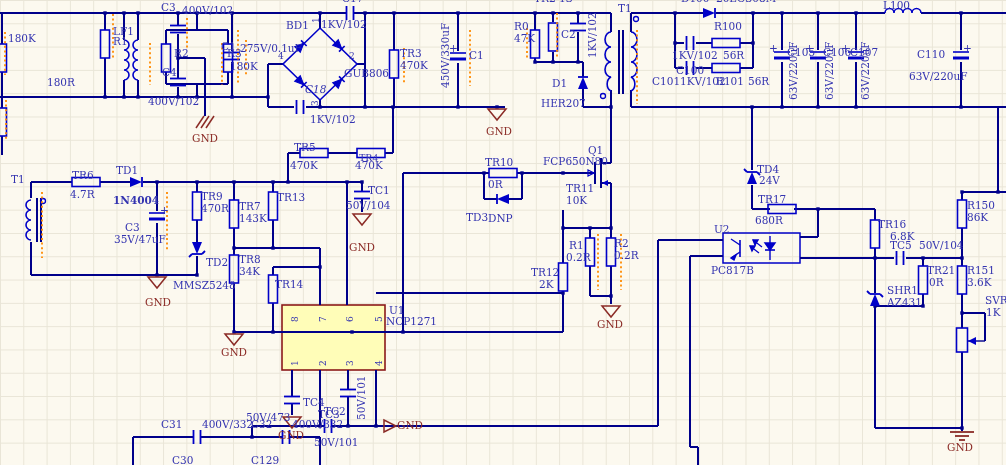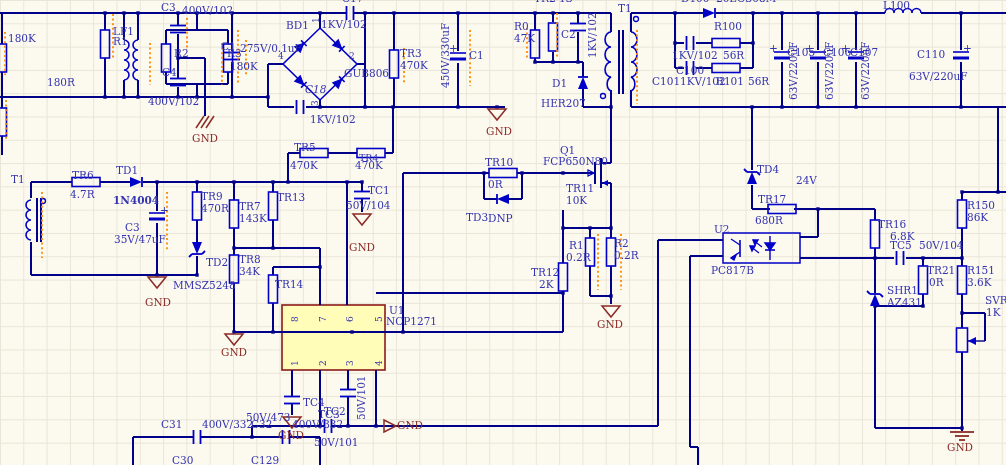--- a/index.html
+++ b/index.html
@@ -534,21 +534,21 @@
       <span class="lbl r" style="left: 788px; top: 100px;">63V/220uF</span>
       <span class="lbl" style="left: 805px; top: 43px;">+</span>
       <span class="lbl" style="left: 823px; top: 47px;">C106</span>
       <span class="lbl r" style="left: 824px; top: 100px;">63V/220uF</span>
       <span class="lbl" style="left: 841px; top: 43px;">+</span>
       <span class="lbl" style="left: 850px; top: 47px;">C107</span>
       <span class="lbl r" style="left: 860px; top: 100px;">63V/220uF</span>
       <span class="lbl" style="left: 917px; top: 49px;">C110</span>
       <span class="lbl" style="left: 963px; top: 43px;">+</span>
       <span class="lbl" style="left: 909px; top: 71px;">63V/220uF</span>
-      <span class="lbl" style="left: 560px; top: 145px;">Q1</span>
+      <span class="lbl" style="left: 588px; top: 145px;">Q1</span>
       <span class="lbl" style="left: 543px; top: 156px;">FCP650N80</span>
       <span class="lbl" style="left: 566px; top: 183px;">TR11</span>
       <span class="lbl" style="left: 566px; top: 195px;">10K</span>
       <span class="lbl" style="left: 294px; top: 142px;">TR5</span>
       <span class="lbl" style="left: 290px; top: 160px;">470K</span>
       <span class="lbl" style="left: 359px; top: 152px; font-family: Liberation Serif, serif;">TR4</span>
       <span class="lbl" style="left: 355px; top: 160px;">470K</span>
       <span class="lbl" style="left: 368px; top: 185px;">TC1</span>
       <span class="lbl" style="left: 346px; top: 200px;">50V/104</span>
       <span class="lbl m" style="left: 349px; top: 242px;">GND</span>
@@ -595,21 +595,21 @@
       <span class="lbl" style="left: 314px; top: 437px;">50V/101</span>
       <span class="lbl m" style="left: 397px; top: 420px;">GND</span>
       <span class="lbl" style="left: 569px; top: 240px;">R1</span>
       <span class="lbl" style="left: 566px; top: 252px;">0.2R</span>
       <span class="lbl" style="left: 614px; top: 238px;">R2</span>
       <span class="lbl" style="left: 614px; top: 250px;">0.2R</span>
       <span class="lbl" style="left: 531px; top: 267px;">TR12</span>
       <span class="lbl" style="left: 539px; top: 279px;">2K</span>
       <span class="lbl m" style="left: 597px; top: 319px;">GND</span>
       <span class="lbl" style="left: 757px; top: 164px;">TD4</span>
-      <span class="lbl" style="left: 796px; top: 175px;">24V</span>
+      <span class="lbl" style="left: 759px; top: 175px;">24V</span>
       <span class="lbl" style="left: 758px; top: 194px;">TR17</span>
       <span class="lbl" style="left: 755px; top: 215px;">680R</span>
       <span class="lbl" style="left: 714px; top: 224px;">U2</span>
       <span class="lbl" style="left: 711px; top: 265px;">PC817B</span>
       <span class="lbl" style="left: 878px; top: 219px; text-align: right;">TR16</span>
       <span class="lbl" style="left: 878px; top: 231px; margin-left: 12px;">6.8K</span>
       <span class="lbl" style="left: 890px; top: 240px;">TC5</span>
       <span class="lbl" style="left: 919px; top: 240px;">50V/104</span>
       <span class="lbl" style="left: 927px; top: 265px;">TR21</span>
       <span class="lbl" style="left: 929px; top: 277px;">0R</span>

